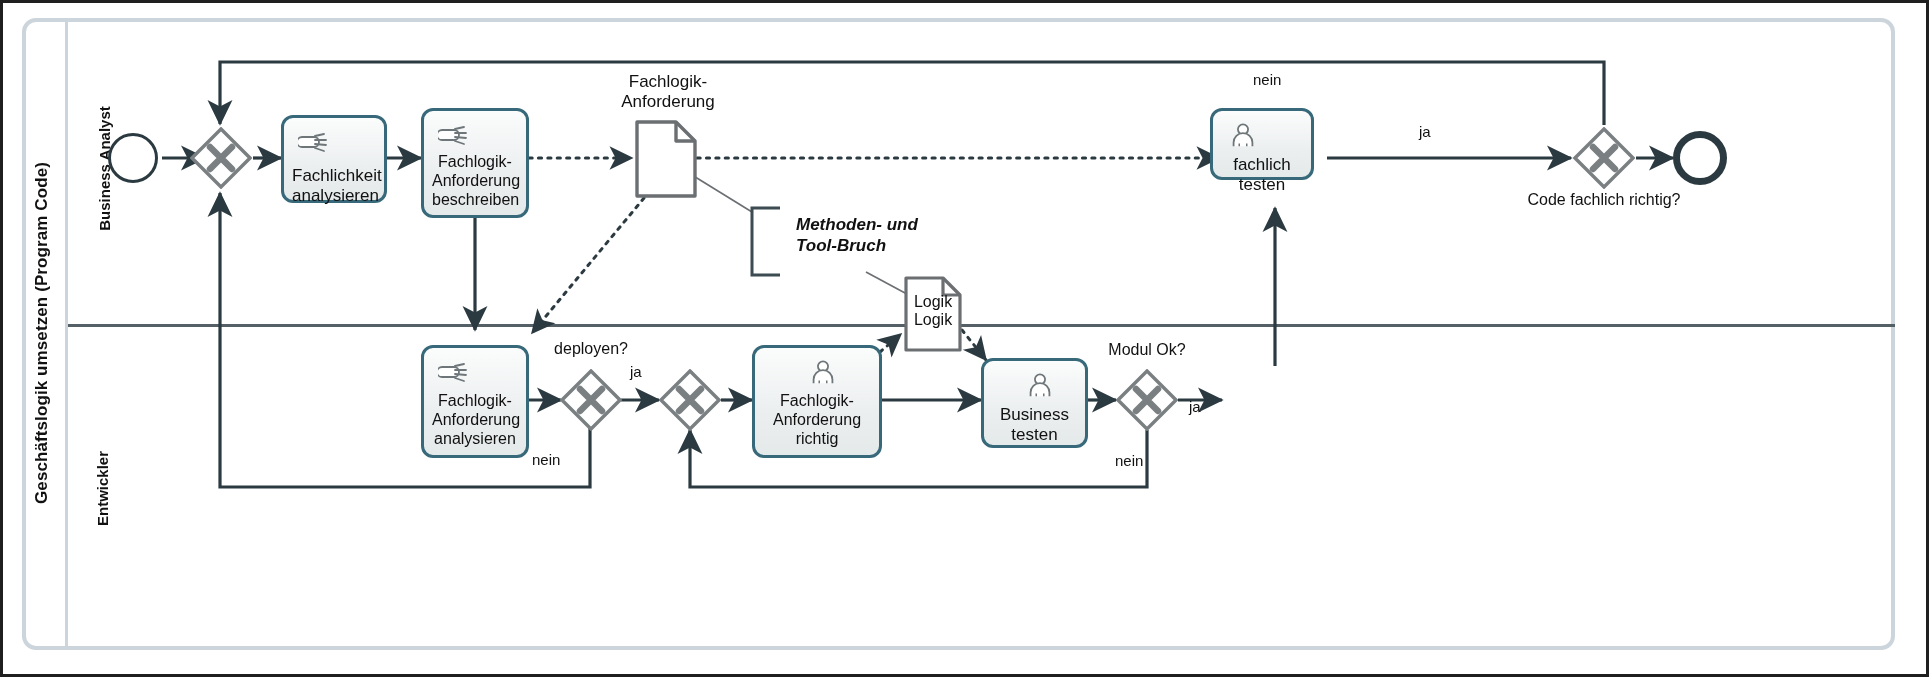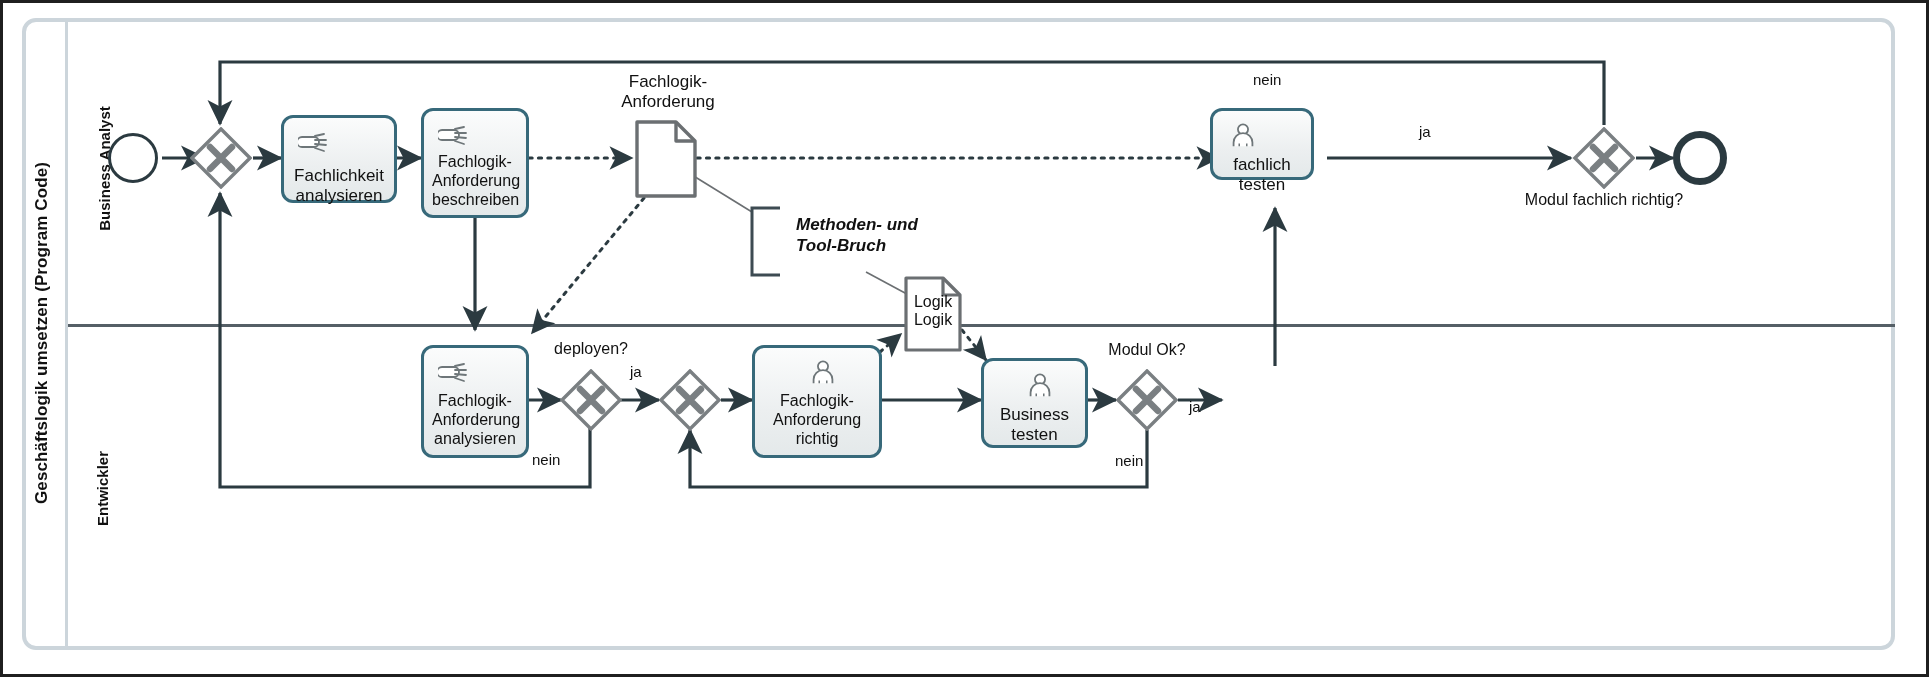--- a/index.html
+++ b/index.html
@@ -166,23 +166,23 @@
     </svg>
   </div>
   <div class="gwlabel" style="left:1081px;top:341px;width:132px;">Modul Ok?</div>
 
   <div class="gw" style="left:1573px;top:127px;">
     <svg viewBox="0 0 62 62" width="62" height="62">
       <path d="M31,2 L60,31 L31,60 L2,31 Z" fill="#ffffff" stroke="#7a7f82" stroke-width="3.4"></path>
       <path d="M20,20 L42,42 M42,20 L20,42" stroke="#7a7f82" stroke-width="6.5" stroke-linecap="round"></path>
     </svg>
   </div>
-  <div class="gwlabel" style="left:1514px;top:190px;width:180px;line-height:1.2;"><span>Modul fachlich richtig?</span></div>
-
-  <div class="task" style="left:281px;top:115px;width:116px;height:88px;">
+  <div class="gwlabel" style="left:1514px;top:190px;width:180px;line-height:1.2;"><span>Code fachlich richtig?</span></div>
+
+  <div class="task" style="left:281px;top:115px;width:106px;height:88px;">
     <div class="task-inner">
       <span class="task-icon">
         <svg viewBox="0 0 34 26" width="34" height="26">
           <path d="M4,9 h12 a5,5 0 0 1 0,10 h-12 a5,5 0 0 1 0,-10 z" fill="#fff" stroke="#6e7679" stroke-width="1.8"></path>
           <path d="M17,8 l9,-2 M17,12 l11,0 M17,16 l11,1 M17,20 l9,3" stroke="#6e7679" stroke-width="1.8" stroke-linecap="round"></path>
         </svg>
       </span>
       <div class="task-label">
         <div>Fachlichkeit</div>
         <div>analysieren</div>

